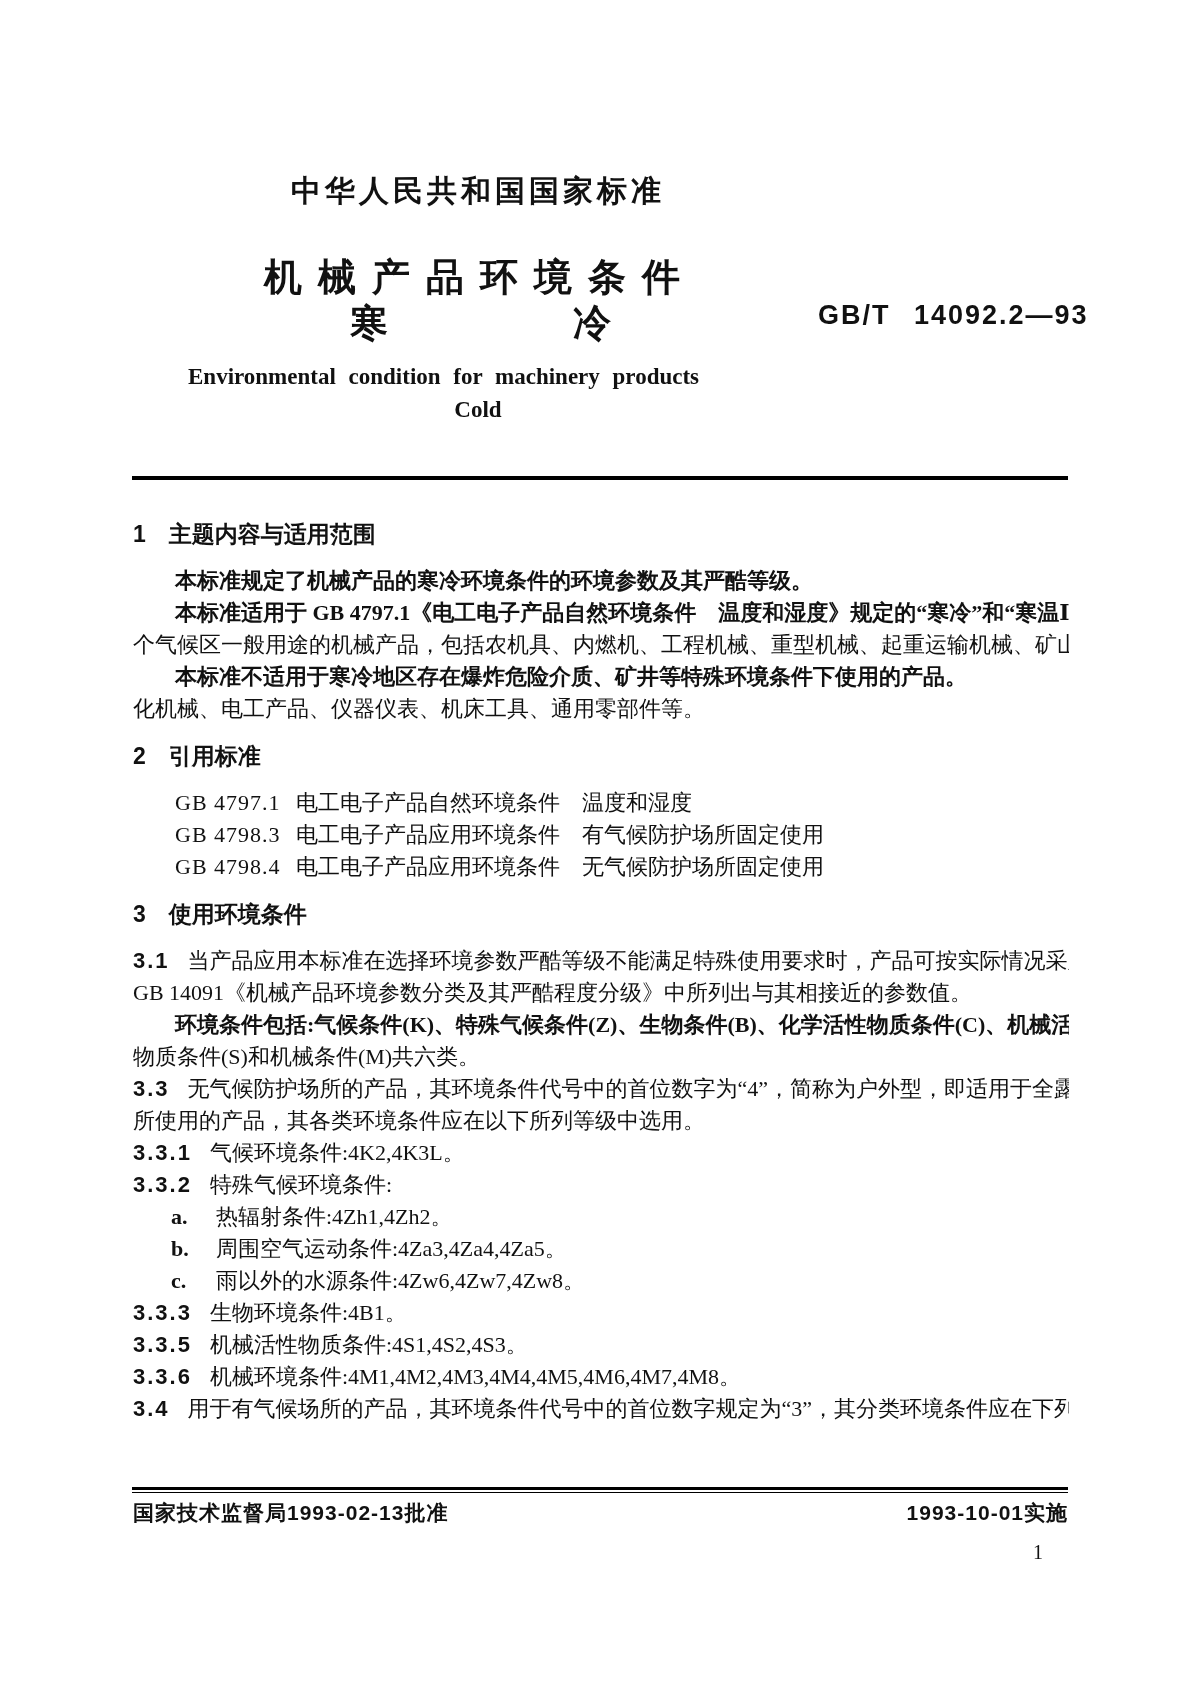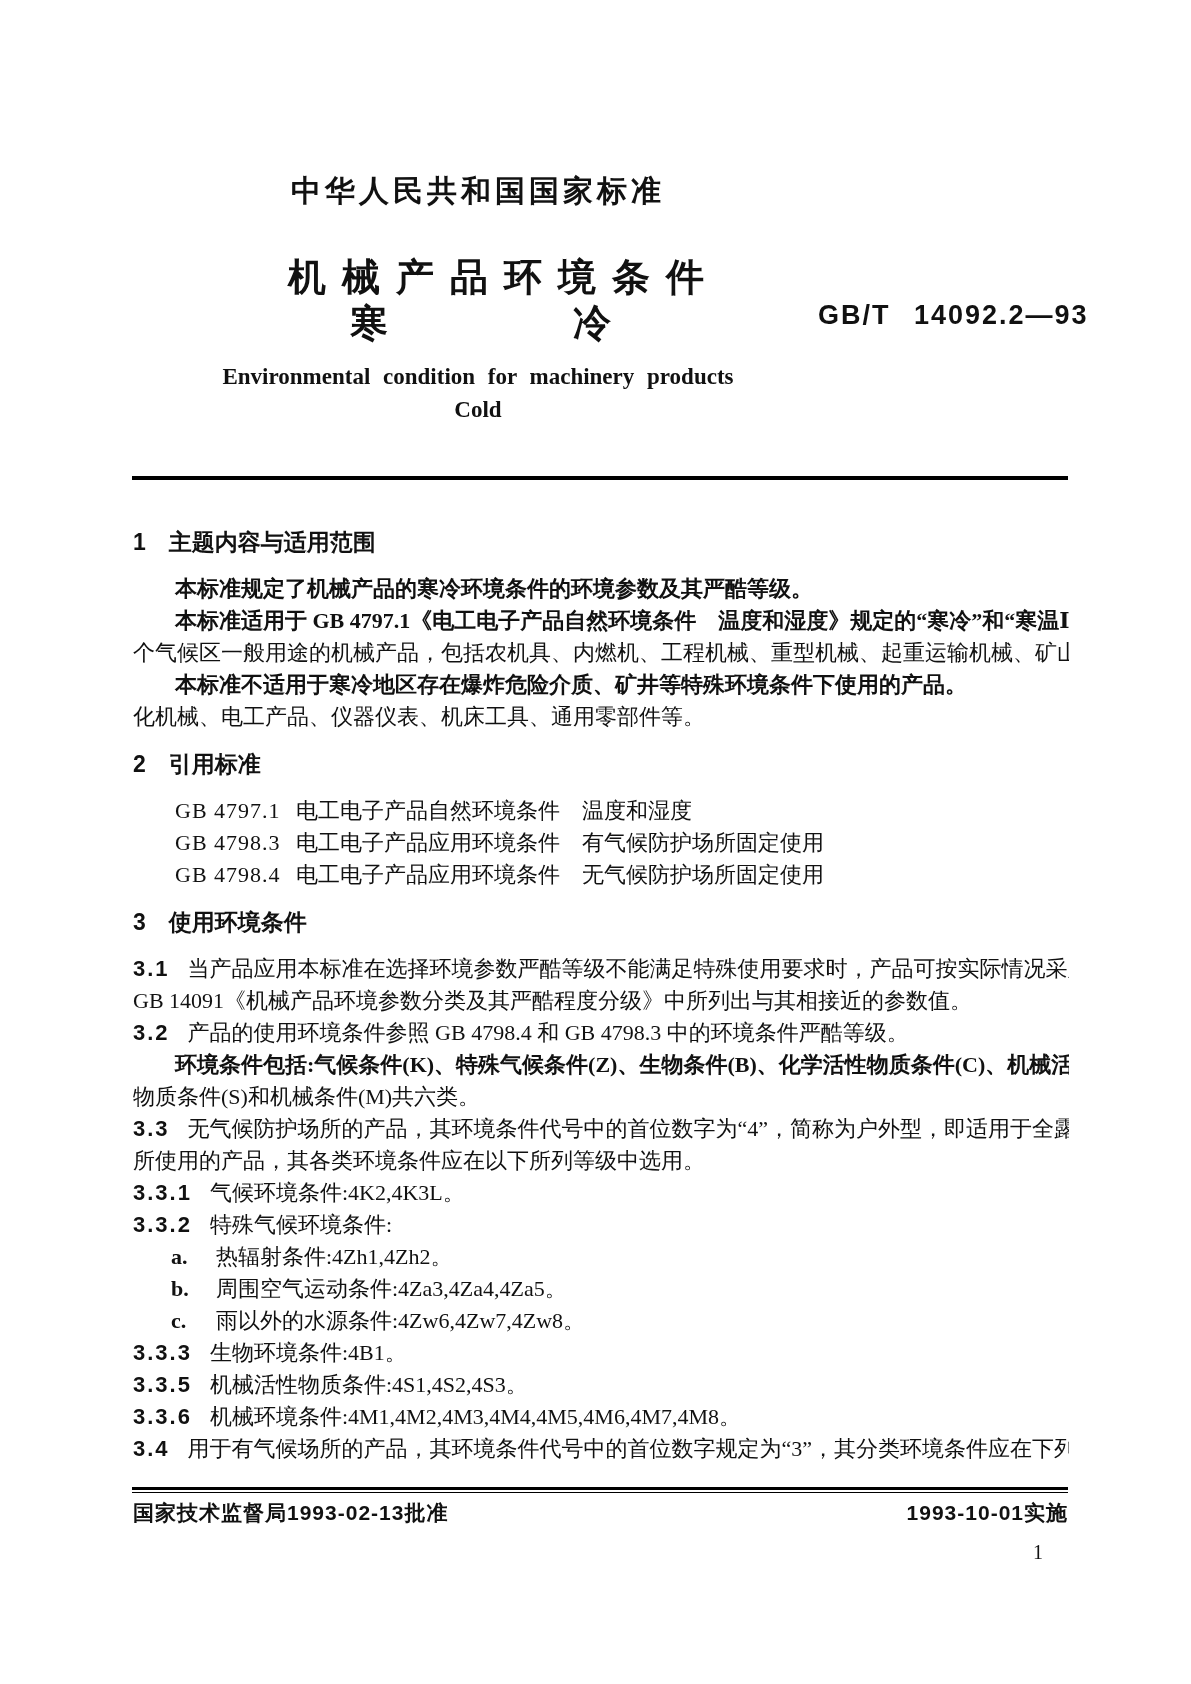--- a/index.html
+++ b/index.html
@@ -18,21 +18,21 @@
     position: absolute;
     left: 291px; top: 171px;
     font-family: "Liberation Sans", "DejaVu Sans", sans-serif;
     font-weight: bold;
     font-size: 30px;
     letter-spacing: 4px;
     white-space: nowrap;
   }
   .title-row1 {
     position: absolute;
-    left: 288px; top: 252px;
+    left: 264px; top: 252px;
     font-family: "Liberation Sans", "DejaVu Sans", sans-serif;
     font-weight: bold;
     font-size: 38px;
     letter-spacing: 16px;
     white-space: nowrap;
   }
   .subtitle-char {
     position: absolute;
     top: 298px;
     font-family: "Liberation Sans", "DejaVu Sans", sans-serif;
@@ -50,21 +50,20 @@
     font-size: 27px;
     letter-spacing: 2px;
     word-spacing: 14px;
     white-space: nowrap;
     margin-top: 14px;
   }
   .title-en {
     position: absolute;
     left: 188px; top: 364px;
     width: 580px;
-    text-align: center;
     font-weight: bold;
     font-size: 23px;
     word-spacing: 7px;
     white-space: nowrap;
   }
   .subtitle-en {
     position: absolute;
     left: 188px; top: 397px;
     width: 580px;
     text-align: center;
@@ -98,21 +97,21 @@
     line-height: 32px;
     white-space: nowrap;
     overflow: hidden;
   }
   .line.heading {
     font-family: "Liberation Sans", "DejaVu Sans", sans-serif;
     font-weight: bold;
     font-size: 23px;
     margin: 15px 0;
   }
-  .content > .line:first-child { margin-top: 12px; }
+  .content > .line:first-child { margin-top: 4px; }
   .heading .num { margin-right: 22px; letter-spacing: 1px; }
   .clause .num {
     font-family: Liberation Sans, sans-serif;
     font-weight: bold;
     margin-right: 18px;
     letter-spacing: 2px;
   }
   .line.indent { padding-left: 42px; font-weight: bold; }
   .line.ref { padding-left: 42px; }
   .ref .code {
@@ -177,21 +176,20 @@
       <div class="line para"><span class="txt">个气候区一般用途的机械产品，包括农机具、内燃机、工程机械、重型机械、起重运输机械、矿山机械、石</span></div>
       <div class="line para indent"><span class="txt">本标准不适用于寒冷地区存在爆炸危险介质、矿井等特殊环境条件下使用的产品。</span></div>
       <div class="line para"><span class="txt">化机械、电工产品、仪器仪表、机床工具、通用零部件等。</span></div>
       <div class="line heading"><span class="num">2</span><span class="txt">引用标准</span></div>
       <div class="line ref"><span class="code">GB 4797.1</span><span class="txt">电工电子产品自然环境条件　温度和湿度</span></div>
       <div class="line ref"><span class="code">GB 4798.3</span><span class="txt">电工电子产品应用环境条件　有气候防护场所固定使用</span></div>
       <div class="line ref"><span class="code">GB 4798.4</span><span class="txt">电工电子产品应用环境条件　无气候防护场所固定使用</span></div>
       <div class="line heading"><span class="num">3</span><span class="txt">使用环境条件</span></div>
       <div class="line clause"><span class="num">3.1</span><span class="txt">当产品应用本标准在选择环境参数严酷等级不能满足特殊使用要求时，产品可按实际情况采用</span></div>
       <div class="line para"><span class="txt">GB 14091《机械产品环境参数分类及其严酷程度分级》中所列出与其相接近的参数值。</span></div>
-      <div class="line clause"><span class="num">3.2</span><span class="txt">产品的使用环境条件参照 GB 4798.4 和 GB 4798.3 中的环境条件严酷等级。</span></div>
       <div class="line para indent"><span class="txt">环境条件包括:气候条件(K)、特殊气候条件(Z)、生物条件(B)、化学活性物质条件(C)、机械活性</span></div>
       <div class="line para"><span class="txt">物质条件(S)和机械条件(M)共六类。</span></div>
       <div class="line clause"><span class="num">3.3</span><span class="txt">无气候防护场所的产品，其环境条件代号中的首位数字为“4”，简称为户外型，即适用于全露天场</span></div>
       <div class="line para"><span class="txt">所使用的产品，其各类环境条件应在以下所列等级中选用。</span></div>
       <div class="line clause"><span class="num">3.3.1</span><span class="txt">气候环境条件:4K2,4K3L。</span></div>
       <div class="line clause"><span class="num">3.3.2</span><span class="txt">特殊气候环境条件:</span></div>
       <div class="line item"><span class="marker">a.</span><span class="txt">热辐射条件:4Zh1,4Zh2。</span></div>
       <div class="line item"><span class="marker">b.</span><span class="txt">周围空气运动条件:4Za3,4Za4,4Za5。</span></div>
       <div class="line item"><span class="marker">c.</span><span class="txt">雨以外的水源条件:4Zw6,4Zw7,4Zw8。</span></div>
       <div class="line clause"><span class="num">3.3.3</span><span class="txt">生物环境条件:4B1。</span></div>

